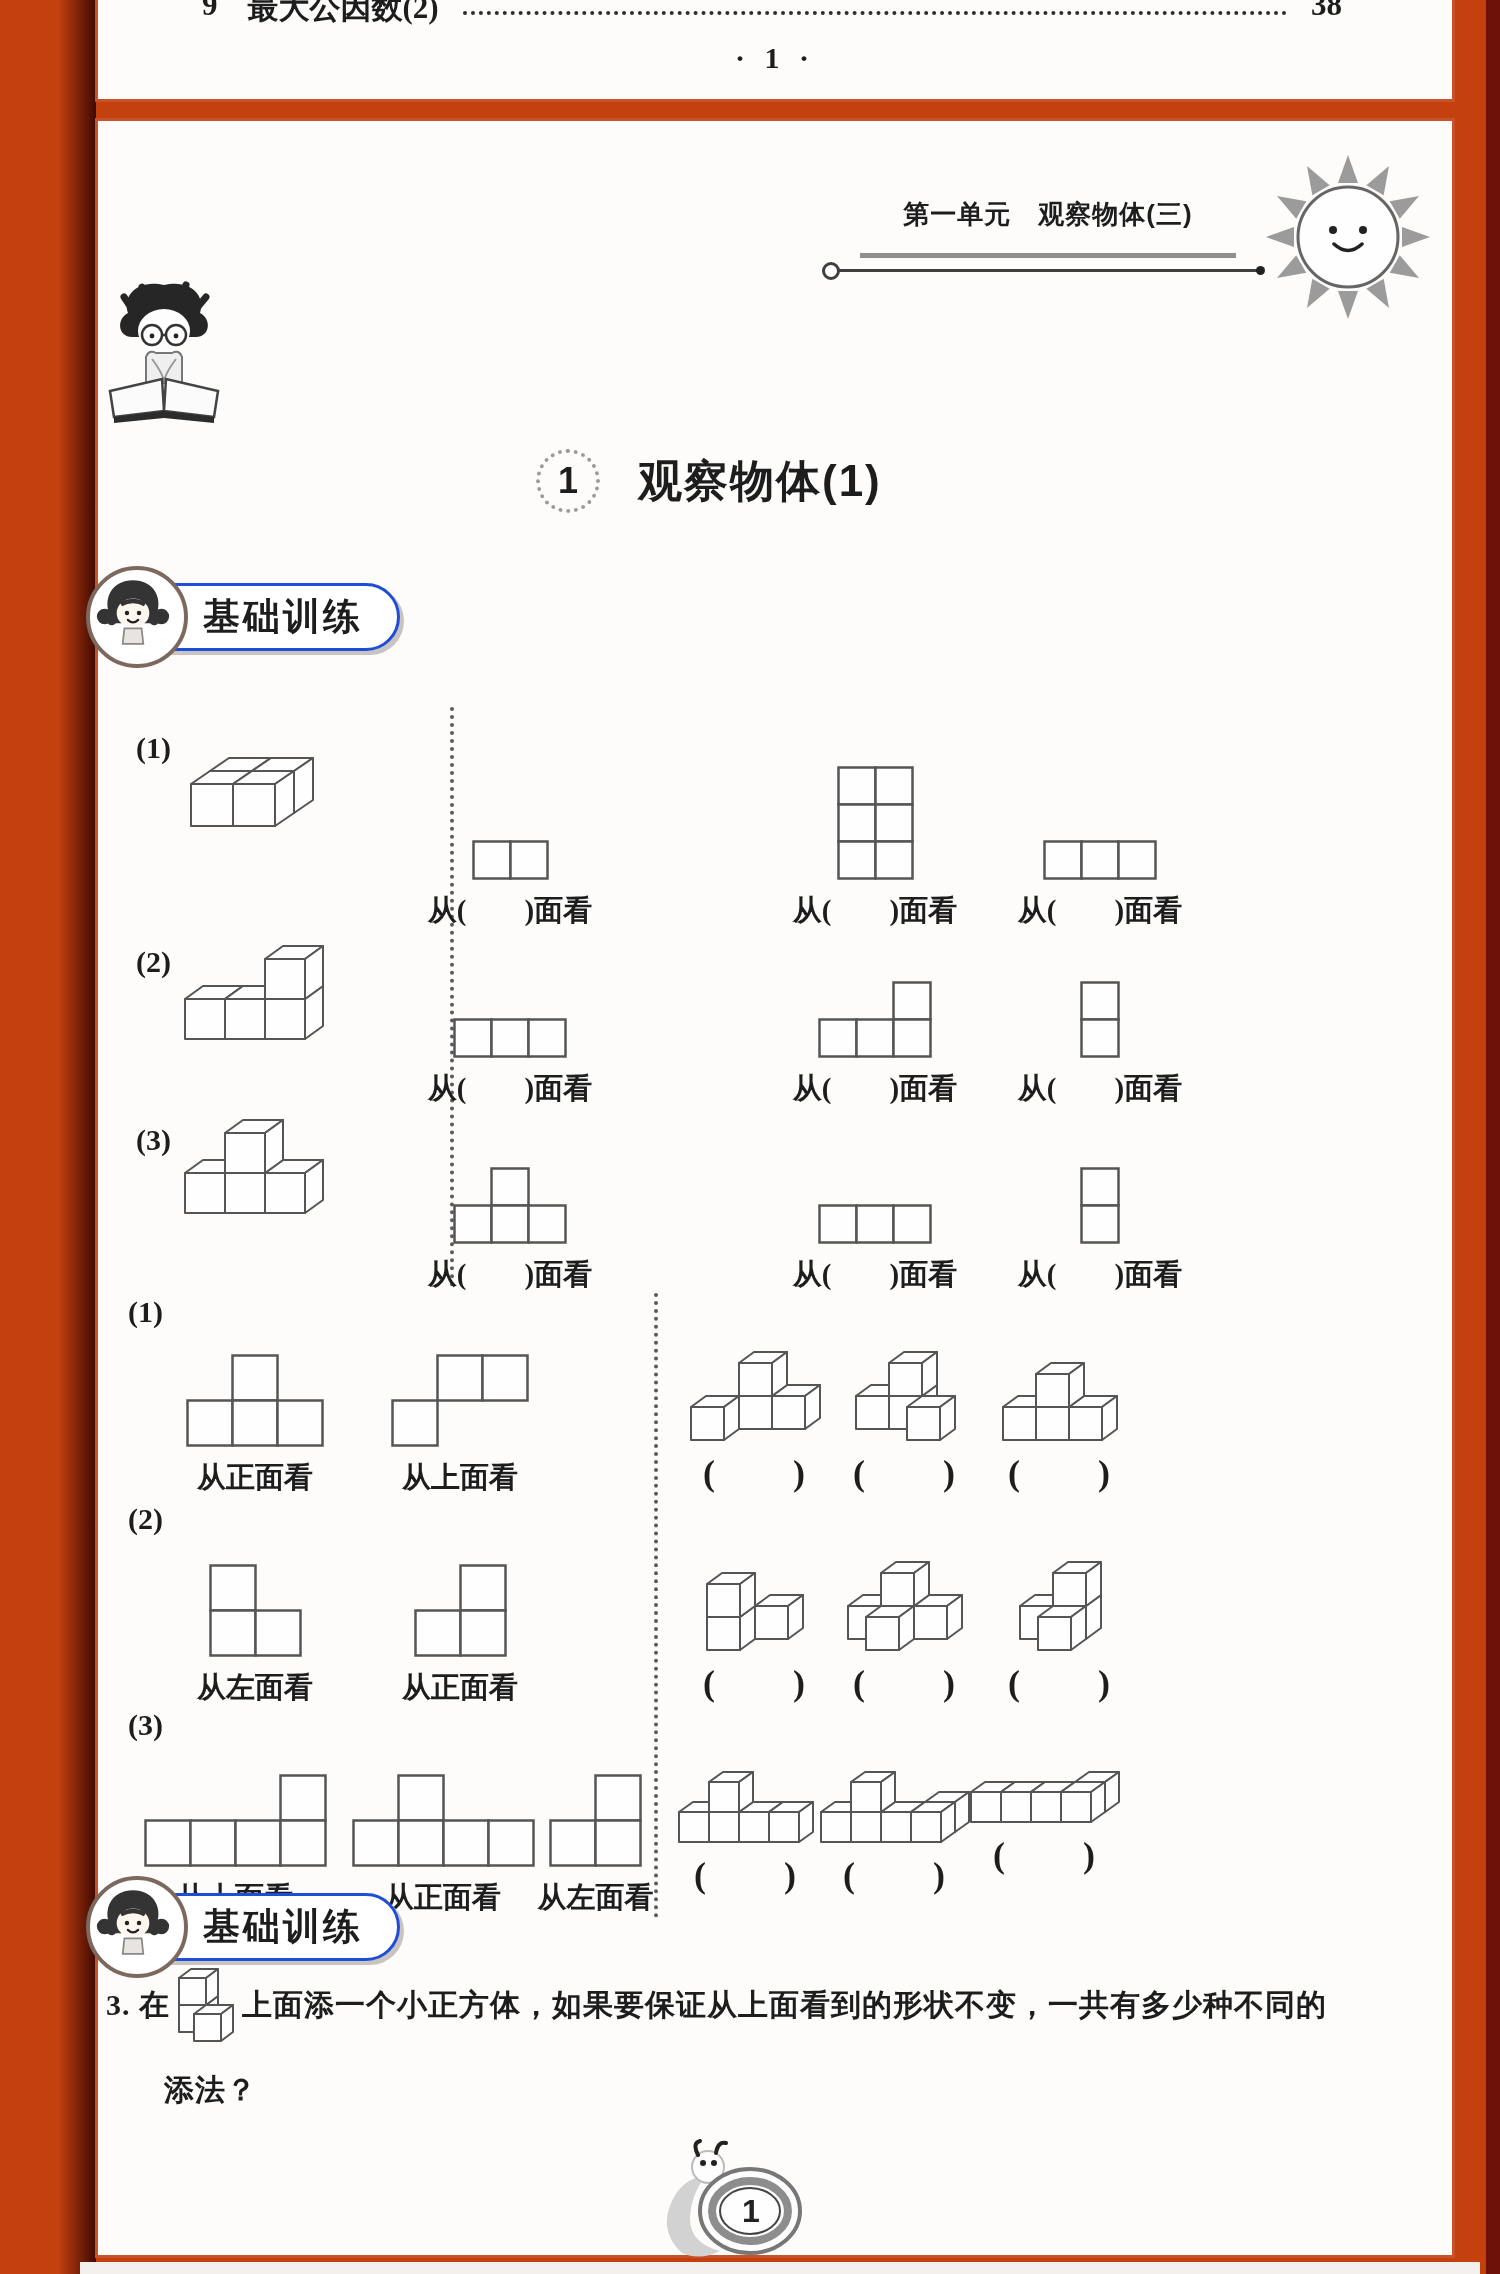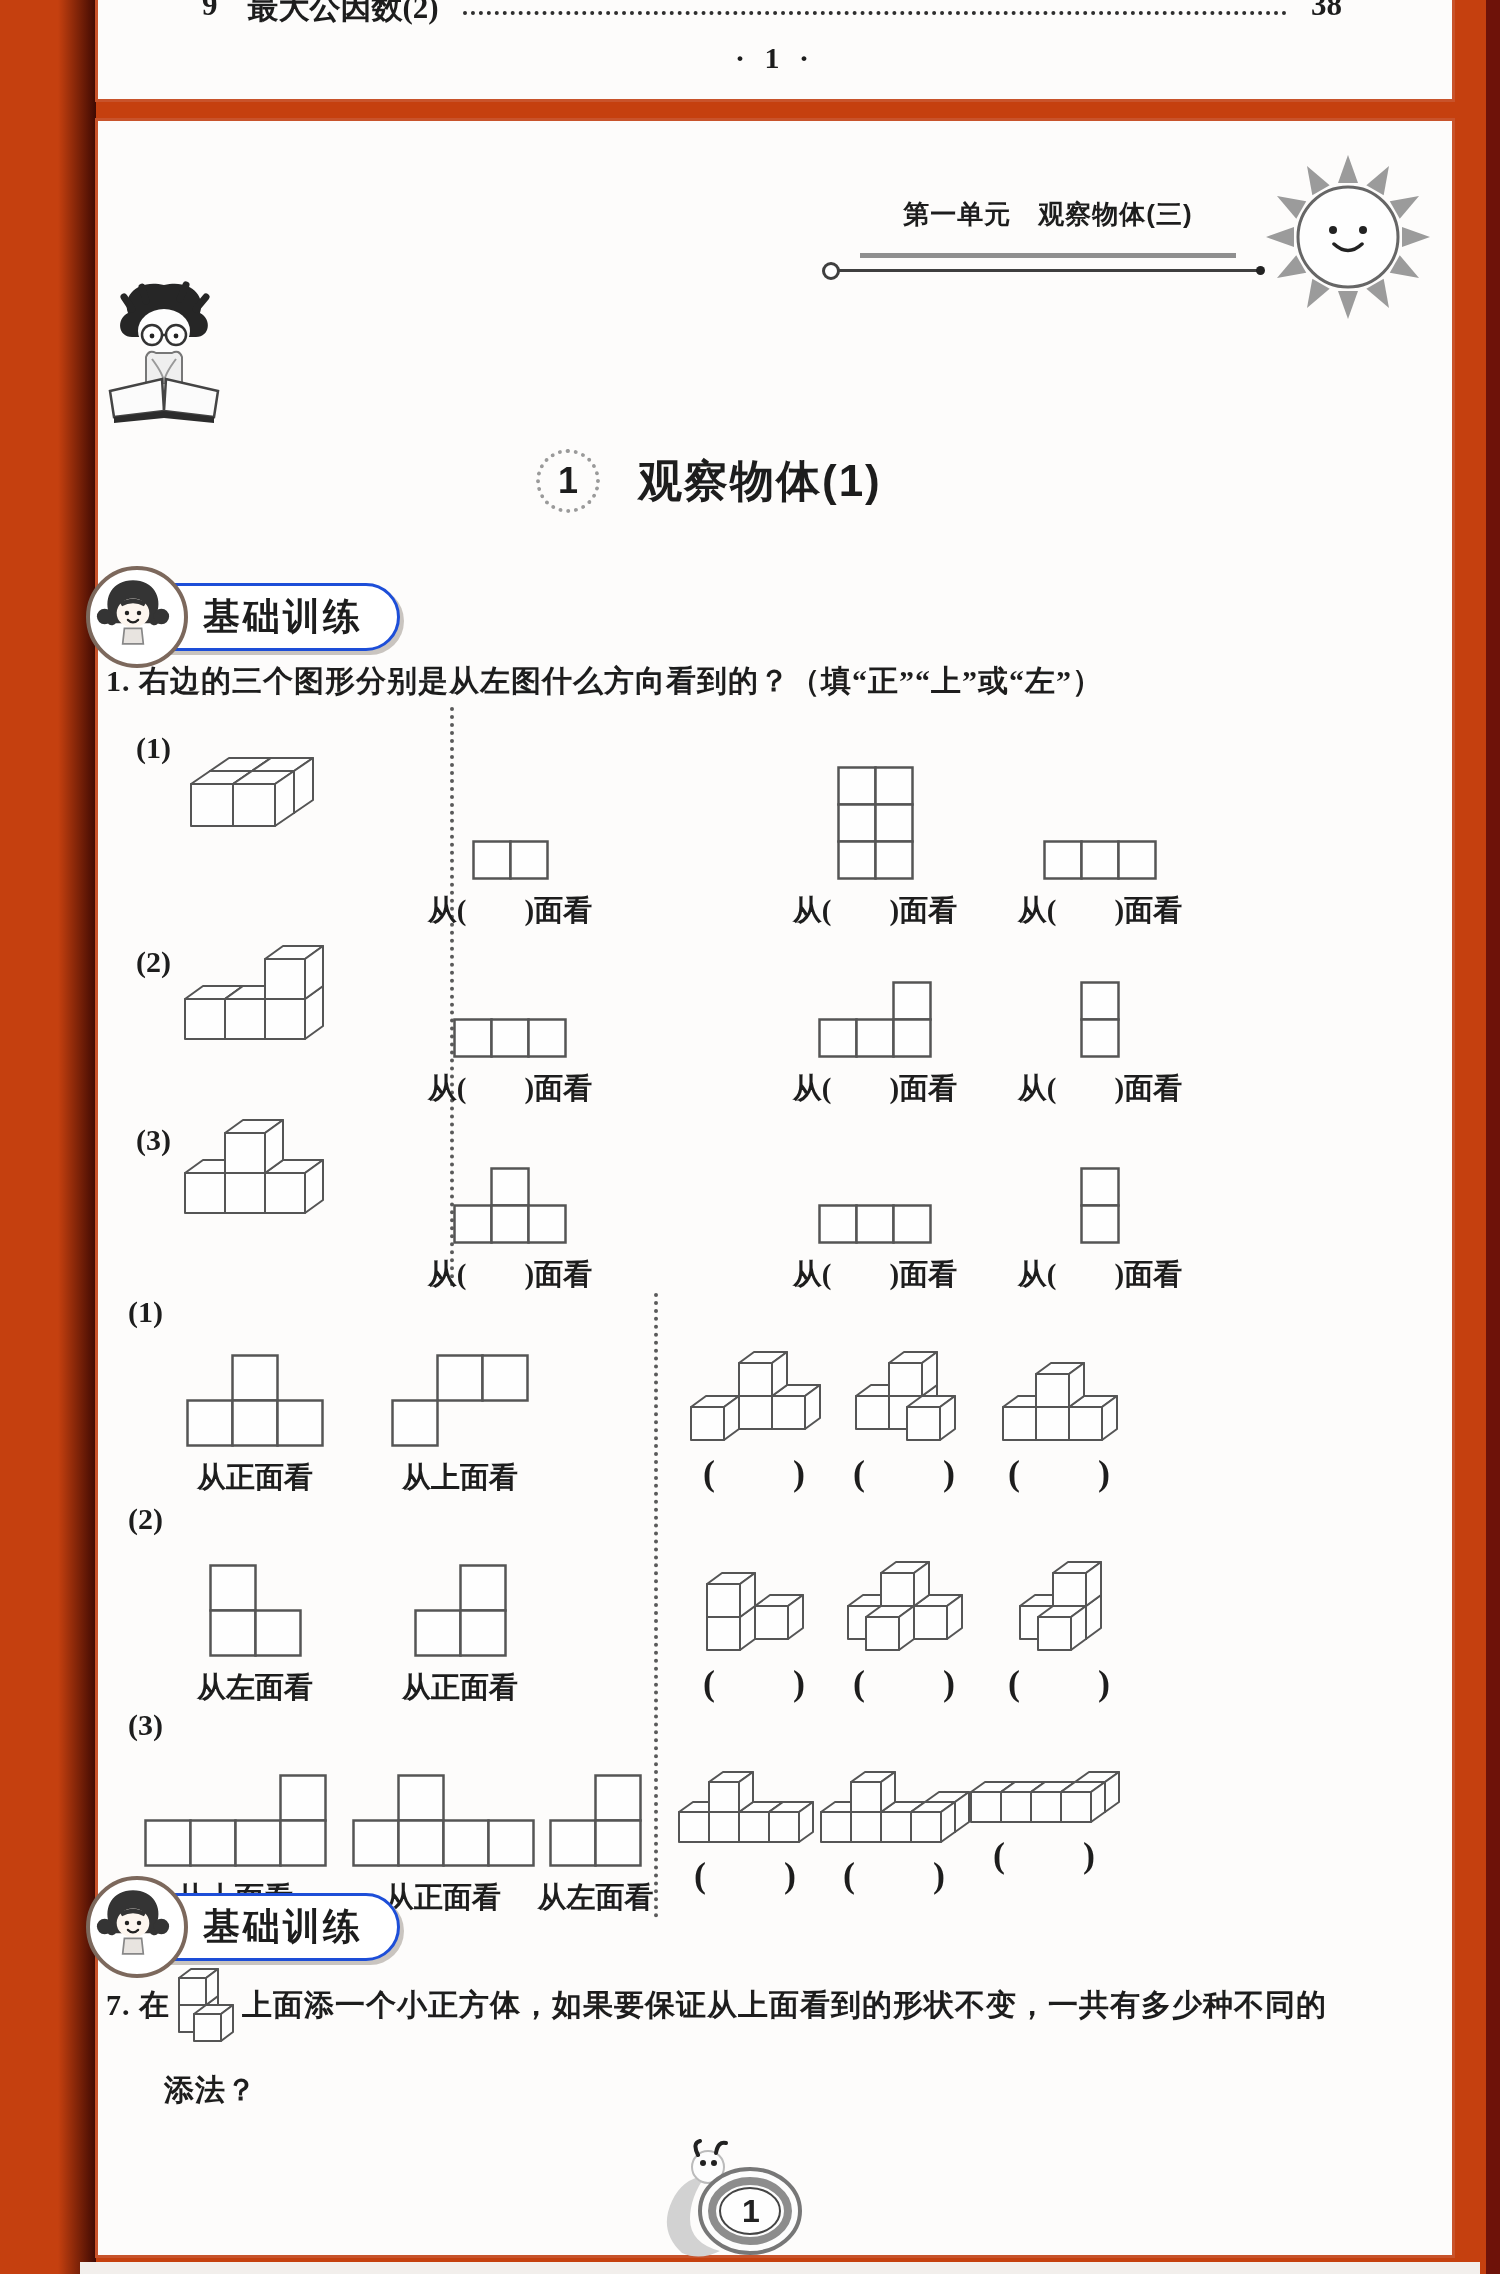--- a/index.html
+++ b/index.html
@@ -118,21 +118,20 @@
         <circle cx="43" cy="50" r="2.6" fill="#222"></circle>
           <circle cx="57" cy="50" r="2.6" fill="#222"></circle>
         <path d="M44,58 Q50,64 56,58" fill="none" stroke="#222" stroke-width="2.5" stroke-linecap="round"></path>
         <path d="M36,40 Q50,32 64,40" fill="none" stroke="#343434" stroke-width="5"></path>
         <path d="M40,68 L60,68 L62,86 L38,86 Z" fill="#e8e4e0" stroke="#888" stroke-width="2"></path>
       </svg>
     </div>
     <div class="pill sans">基础训练</div>
   </div>
 
-  <div class="abs qtext" style="left:8px;top:540px;width:1330px;">1. 右边的三个图形分别是从左图什么方向看到的？（填“正”“上”或“左”）</div>
 
   <div class="abs" style="left:12px;top:582px;width:1330px;height:592px;">
     <div class="abs vdots" style="left:340px;top:4px;height:580px;"></div>
 
     <div class="abs" style="left:0;top:0;width:1330px;height:228px;">
       <span class="abs rowlabel" style="left:26px;top:28px;">(1)</span>
       <div class="abs fig" style="left:78px;top:52px;">
           <svg width="128" height="74">
             <polygon points="22,16 41,3 83,3 64,16" fill="#fefefe" stroke="#555555" stroke-width="2" stroke-linejoin="round"></polygon>
             <polygon points="64,16 83,3 83,45 64,58" fill="#fefefe" stroke="#555555" stroke-width="2" stroke-linejoin="round"></polygon>
@@ -570,21 +569,21 @@
         <path d="M44,58 Q50,64 56,58" fill="none" stroke="#222" stroke-width="2.5" stroke-linecap="round"></path>
         <path d="M36,40 Q50,32 64,40" fill="none" stroke="#343434" stroke-width="5"></path>
         <path d="M40,68 L60,68 L62,86 L38,86 Z" fill="#e8e4e0" stroke="#888" stroke-width="2"></path>
       </svg>
     </div>
     <div class="pill sans">基础训练</div>
   </div>
 
   <div class="abs" style="left:8px;top:1845px;width:1335px;">
     <div style="display:flex;align-items:center;">
-      <span class="qtext" style="white-space:nowrap;">7. 在</span>
+      <span class="qtext" style="white-space:nowrap;">3. 在</span>
       <span class="fig" style="margin:0 6px;">
           <svg width="60" height="78">
             <polygon points="3,39 15,30 42,30 30,39" fill="#fefefe" stroke="#555555" stroke-width="2" stroke-linejoin="round"></polygon>
             <polygon points="30,39 42,30 42,57 30,66" fill="#fefefe" stroke="#555555" stroke-width="2" stroke-linejoin="round"></polygon>
             <rect x="3" y="39" width="27" height="27" fill="#fefefe" stroke="#555555" stroke-width="2" stroke-linejoin="round"></rect>
             <polygon points="3,12 15,3 42,3 30,12" fill="#fefefe" stroke="#555555" stroke-width="2" stroke-linejoin="round"></polygon>
             <polygon points="30,12 42,3 42,30 30,39" fill="#fefefe" stroke="#555555" stroke-width="2" stroke-linejoin="round"></polygon>
             <rect x="3" y="12" width="27" height="27" fill="#fefefe" stroke="#555555" stroke-width="2" stroke-linejoin="round"></rect>
             <polygon points="18,48 30,39 57,39 45,48" fill="#fefefe" stroke="#555555" stroke-width="2" stroke-linejoin="round"></polygon>
             <polygon points="45,48 57,39 57,66 45,75" fill="#fefefe" stroke="#555555" stroke-width="2" stroke-linejoin="round"></polygon>

